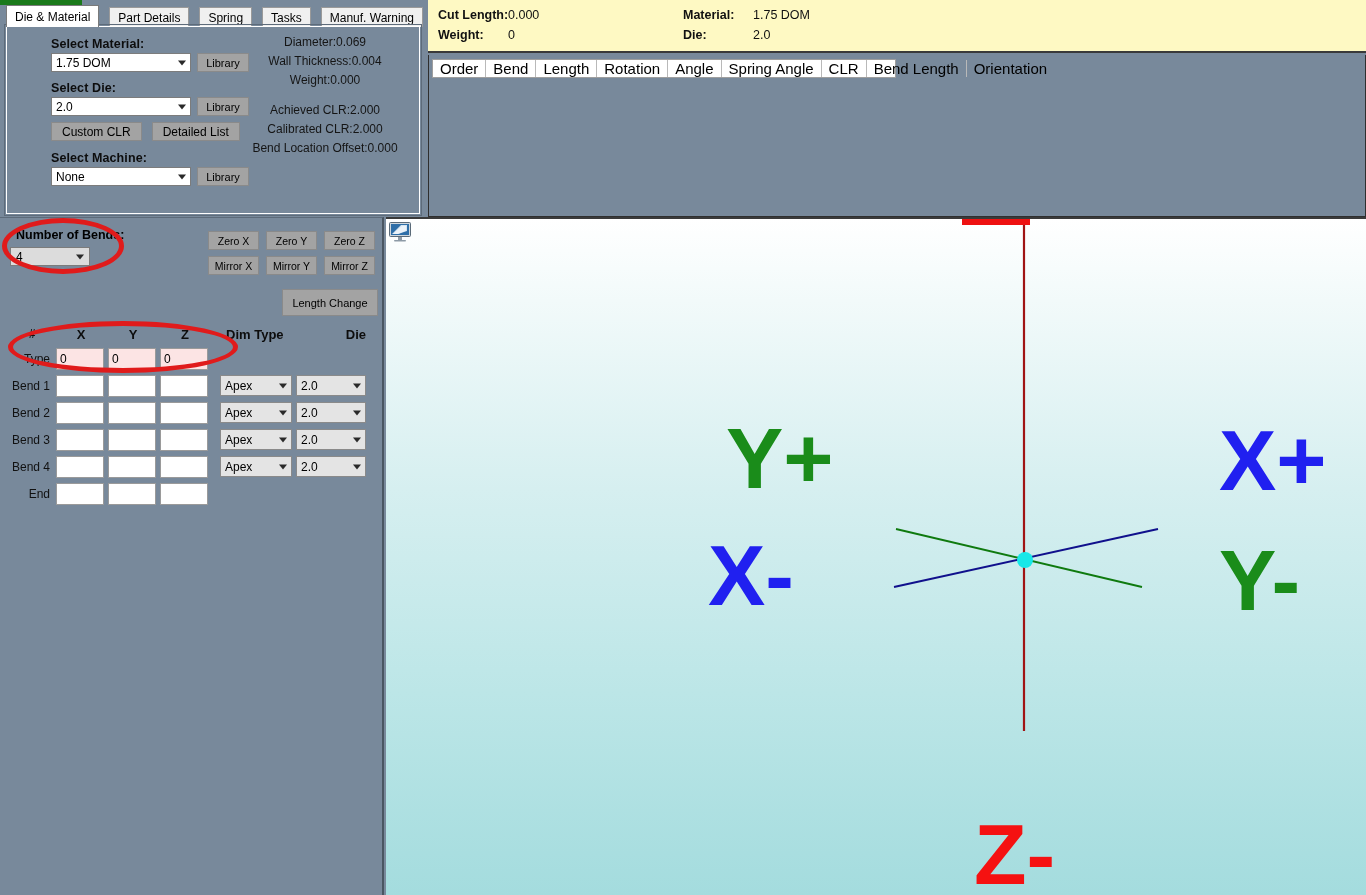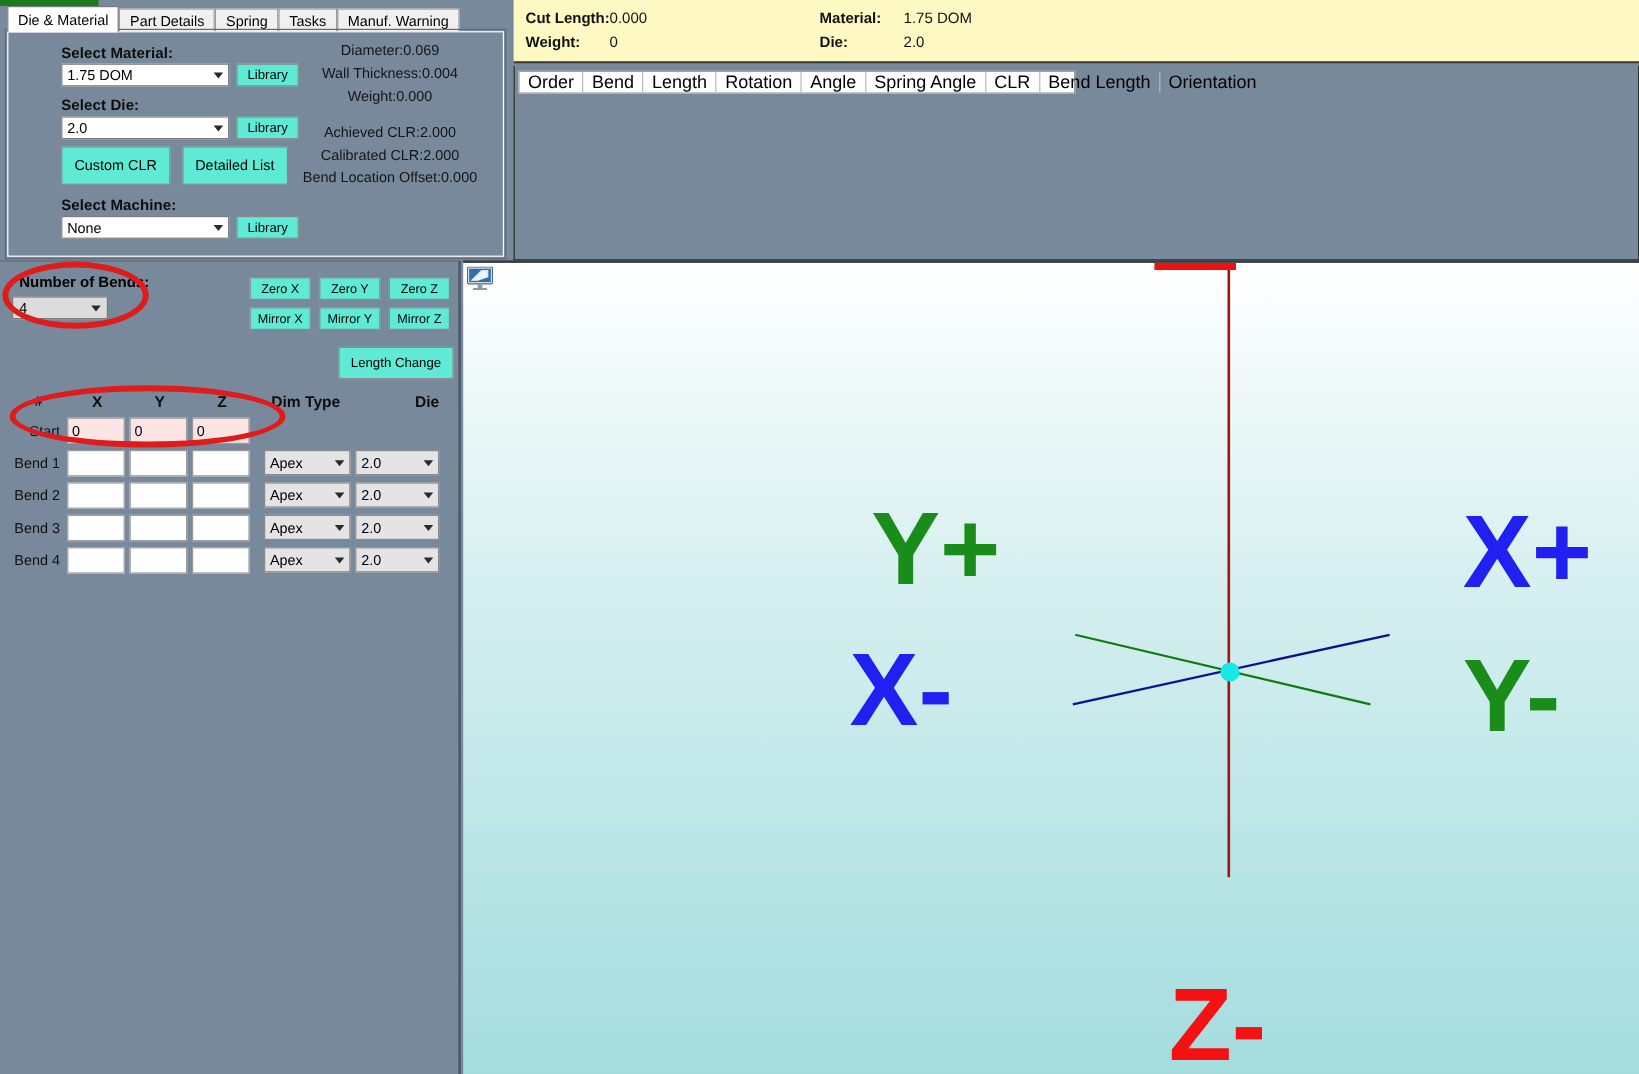--- a/index.html
+++ b/index.html
@@ -28,21 +28,21 @@
     background: #1b7a1b;
   }
 
   
   .tabbar {
     position: absolute;
     left: 6px; top: 5px;
     height: 22px;
     display: flex;
     align-items: flex-end;
-    gap: 0;
+    gap: 10px;
   }
   .tab {
     height: 20px;
     padding: 0 8px;
     display: flex; align-items: center;
     font-size: 12px;
     color: #000;
     background: #f0f0f0;
     border: 1px solid #9a9a9a;
     border-bottom: none;
@@ -96,34 +96,34 @@
   .combo .arrow {
     position: absolute;
     right: 4px; top: 50%;
     transform: translateY(-50%);
     width: 0; height: 0;
     border-left: 4px solid transparent;
     border-right: 4px solid transparent;
     border-top: 5px solid #2a2a2a;
   }
   .btn {
-    background: #5eead4;
+    background: #a3a3a3;
     border: 1px solid #8a8a8a;
     font-size: 11px;
     color: #000;
     display: inline-flex;
     align-items: center;
     justify-content: center;
     height: 19px;
     padding: 0 8px;
     white-space: nowrap;
   }
   .btn-lib { width: 52px; height: 19px; }
   .row-btns { display: flex; gap: 10px; margin-top: -3px; margin-bottom: 10px; }
-  .btn-wide { height: 32px; padding: 0 10px; font-size: 12px; }
+  .btn-wide { height: 19px; padding: 0 10px; font-size: 12px; }
 
   .info-row {
     display: flex;
     justify-content: center;
     font-size: 12px;
     color: #151515;
     line-height: 19px;
     height: 19px;
   }
   .info-row .val { min-width: 40px; text-align: left; }
@@ -439,21 +439,21 @@
       <div class="bt-head">
         <div class="c-lab h">#</div>
         <div class="c-xyz h">X</div>
         <div class="c-xyz h">Y</div>
         <div class="c-xyz h">Z</div>
         <div class="c-dim h">Dim Type</div>
         <div class="c-die h">Die</div>
       </div>
 
       <div class="bt-row">
-        <div class="c-lab">Start</div>
+        <div class="c-lab">Type</div>
         <div class="c-xyz">
             <div class="cell-in pink">0</div>
           </div>
         <div class="c-xyz">
             <div class="cell-in pink">0</div>
           </div>
         <div class="c-xyz">
             <div class="cell-in pink">0</div>
           </div>
         <div class="c-dim"></div>
@@ -553,20 +553,34 @@
             </div>
           </div>
         <div class="c-die">
             <div class="mini-combo">
               <span>2.0</span>
               <span class="arrow"></span>
             </div>
           </div>
       </div>
 
+      <div class="bt-row">
+        <div class="c-lab">End</div>
+        <div class="c-xyz">
+            <div class="cell-in"></div>
+          </div>
+        <div class="c-xyz">
+            <div class="cell-in"></div>
+          </div>
+        <div class="c-xyz">
+            <div class="cell-in"></div>
+          </div>
+        <div class="c-dim"></div>
+        <div class="c-die"></div>
+      </div>
 
     </div>
   </div>
 
   <div class="viewport">
 
     <svg class="vp-icon" viewBox="0 0 22 20">
       <rect x="0.5" y="0.5" width="21" height="14" rx="1" fill="#cfd8de" stroke="#5a6a78"></rect>
       <rect x="2" y="2" width="18" height="11" fill="#2f6fa8"></rect>
       <path d="M3 12 L12 3 L18 3 L18 9 L9 12 Z" fill="#e8f2fa" opacity="0.9"></path>

